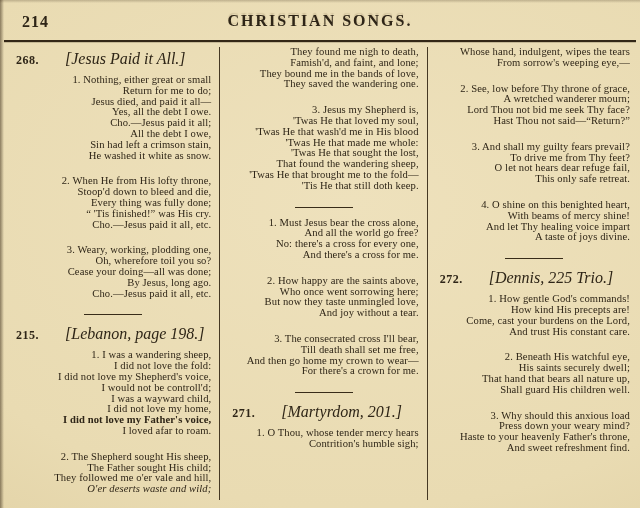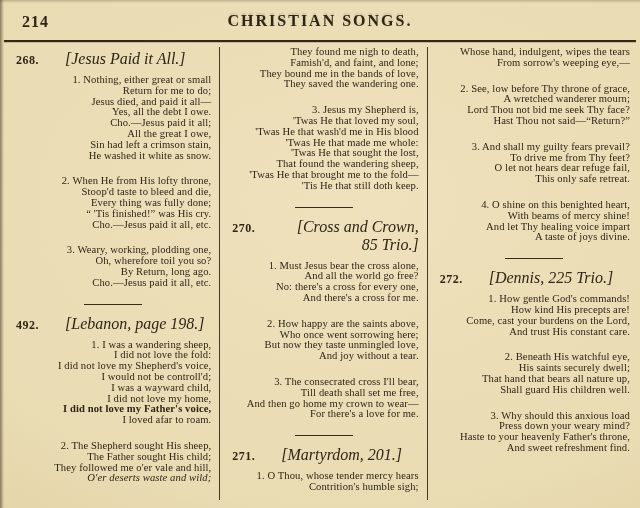--- a/index.html
+++ b/index.html
@@ -98,40 +98,41 @@
       <div class="hymn-header">
         <span class="hymn-number">268.</span>
         <span class="hymn-title">[Jesus Paid it All.]</span>
       </div>
       <div class="stanza">
         <div class="verse-line" style="padding-left: 0px;">1. Nothing, either great or small</div>
         <div class="verse-line" style="padding-left: 13px;">Return for me to do;</div>
         <div class="verse-line" style="padding-left: 7px;">Jesus died, and paid it all—</div>
         <div class="verse-line" style="padding-left: 19px;">Yes, all the debt I owe.</div>
         <div class="verse-line" style="padding-left: 29px;">Cho.—Jesus paid it all;</div>
-        <div class="verse-line" style="padding-left: 37px;">All the great I owe,</div>
+        <div class="verse-line" style="padding-left: 37px;">All the debt I owe,</div>
         <div class="verse-line" style="padding-left: 46px;">Sin had left a crimson stain,</div>
         <div class="verse-line" style="padding-left: 42px;">He washed it white as snow.</div>
       </div>
       <div class="stanza">
         <div class="verse-line" style="padding-left: 0px;">2. When He from His lofty throne,</div>
-        <div class="verse-line" style="padding-left: 13px;">Stoop'd taste to bleed and die,</div>
+        <div class="verse-line" style="padding-left: 13px;">Stoop'd down to bleed and die,</div>
         <div class="verse-line" style="padding-left: 7px;">Every thing was fully done;</div>
         <div class="verse-line" style="padding-left: 15px;">“ 'Tis finished!” was His cry.</div>
         <div class="verse-line" style="padding-left: 26px;">Cho.—Jesus paid it all, etc.</div>
       </div>
       <div class="stanza">
         <div class="verse-line" style="padding-left: 0px;">3. Weary, working, plodding one,</div>
         <div class="verse-line" style="padding-left: 13px;">Oh, wherefore toil you so?</div>
-        <div class="verse-line" style="padding-left: 15px;">By Return, long ago.</div>
+        <div class="verse-line" style="padding-left: 7px;">Cease your doing—all was done;</div>
+        <div class="verse-line" style="padding-left: 15px;">By Jesus, long ago.</div>
         <div class="verse-line" style="padding-left: 26px;">Cho.—Jesus paid it all, etc.</div>
       </div>
       <div class="section-divider"></div>
       <div class="hymn-header">
-        <span class="hymn-number">492.</span>
+        <span class="hymn-number">215.</span>
         <span class="hymn-title">[Lebanon, page 198.]</span>
       </div>
       <div class="stanza">
         <div class="verse-line" style="padding-left: 0px;">1. I was a wandering sheep,</div>
         <div class="verse-line" style="padding-left: 13px;">I did not love the fold:</div>
         <div class="verse-line" style="padding-left: 0px;">I did not love my Shepherd's voice,</div>
         <div class="verse-line" style="padding-left: 14px;">I would not be controll'd;</div>
         <div class="verse-line" style="padding-left: 7px;">I was a wayward child,</div>
         <div class="verse-line" style="padding-left: 17px;">I did not love my home,</div>
         <div class="verse-line" style="padding-left: 0px; font-weight: bold;">I did not love my Father's voice,</div>
@@ -155,41 +156,37 @@
         <div class="verse-line" style="padding-left: 0px;">3. Jesus my Shepherd is,</div>
         <div class="verse-line" style="padding-left: 13px;">'Twas He that loved my soul,</div>
         <div class="verse-line" style="padding-left: 0px;">'Twas He that wash'd me in His blood</div>
         <div class="verse-line" style="padding-left: 13px;">'Twas He that made me whole:</div>
         <div class="verse-line" style="padding-left: 0px;">'Twas He that sought the lost,</div>
         <div class="verse-line" style="padding-left: 13px;">That found the wandering sheep,</div>
         <div class="verse-line" style="padding-left: 0px;">'Twas He that brought me to the fold—</div>
         <div class="verse-line" style="padding-left: 13px;">'Tis He that still doth keep.</div>
       </div>
       <div class="section-divider"></div>
-      <div class="hymn-header">
-        <span class="hymn-number">270.</span>
-        <span class="hymn-title">[Cross and Crown, 85 Trio.]</span>
-      </div>
       <div class="stanza">
         <div class="verse-line" style="padding-left: 0px;">1. Must Jesus bear the cross alone,</div>
         <div class="verse-line" style="padding-left: 8px;">And all the world go free?</div>
         <div class="verse-line" style="padding-left: 0px;">No: there's a cross for every one,</div>
         <div class="verse-line" style="padding-left: 8px;">And there's a cross for me.</div>
       </div>
       <div class="stanza">
         <div class="verse-line" style="padding-left: 0px;">2. How happy are the saints above,</div>
         <div class="verse-line" style="padding-left: 8px;">Who once went sorrowing here;</div>
         <div class="verse-line" style="padding-left: 0px;">But now they taste unmingled love,</div>
         <div class="verse-line" style="padding-left: 8px;">And joy without a tear.</div>
       </div>
       <div class="stanza">
         <div class="verse-line" style="padding-left: 0px;">3. The consecrated cross I'll bear,</div>
         <div class="verse-line" style="padding-left: 8px;">Till death shall set me free,</div>
         <div class="verse-line" style="padding-left: 0px;">And then go home my crown to wear—</div>
-        <div class="verse-line" style="padding-left: 14px;">For there's a love for me.</div>
+        <div class="verse-line" style="padding-left: 14px;">For there's a crown for me.</div>
       </div>
       <div class="section-divider"></div>
       <div class="hymn-header">
         <span class="hymn-number">271.</span>
         <span class="hymn-title">[Martyrdom, 201.]</span>
       </div>
       <div class="stanza">
         <div class="verse-line" style="padding-left: 0px;">1. O Thou, whose tender mercy hears</div>
         <div class="verse-line" style="padding-left: 8px;">Contrition's humble sigh;</div>
       </div>

